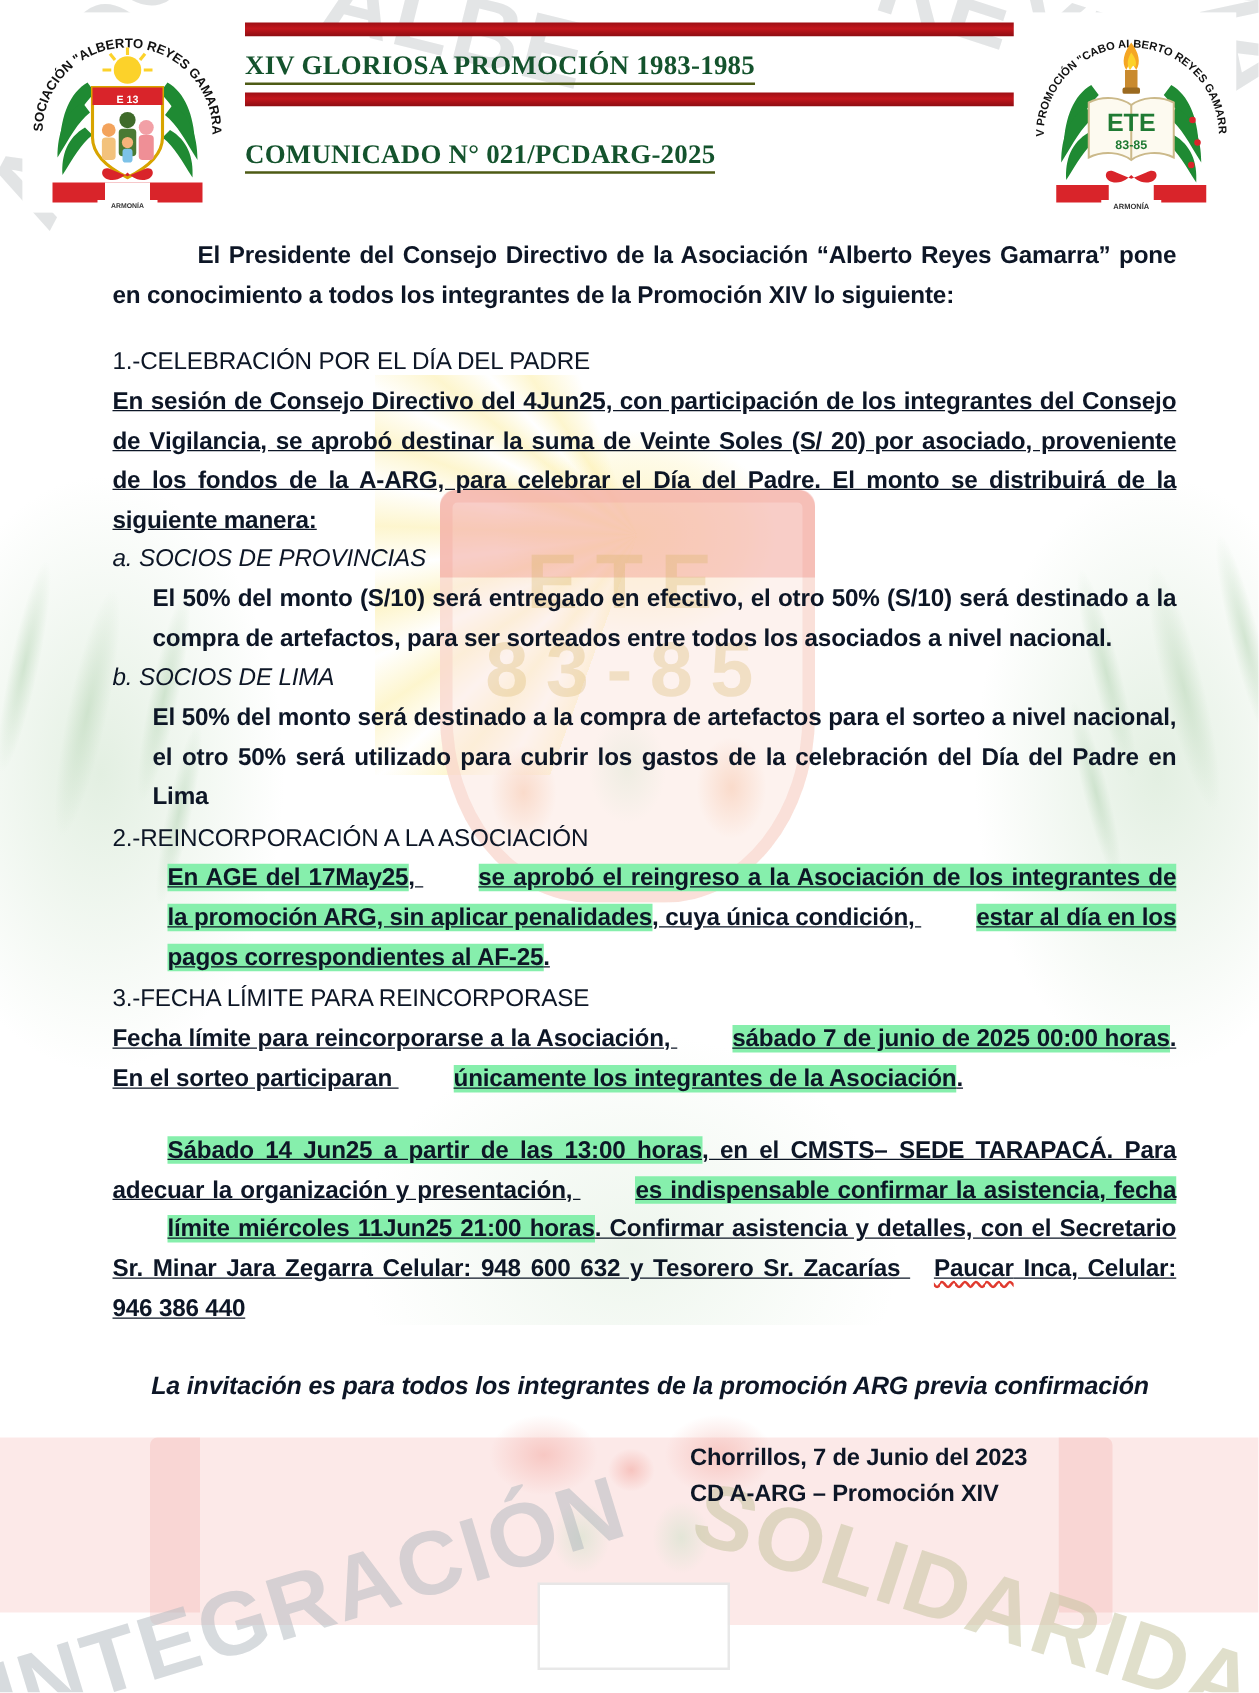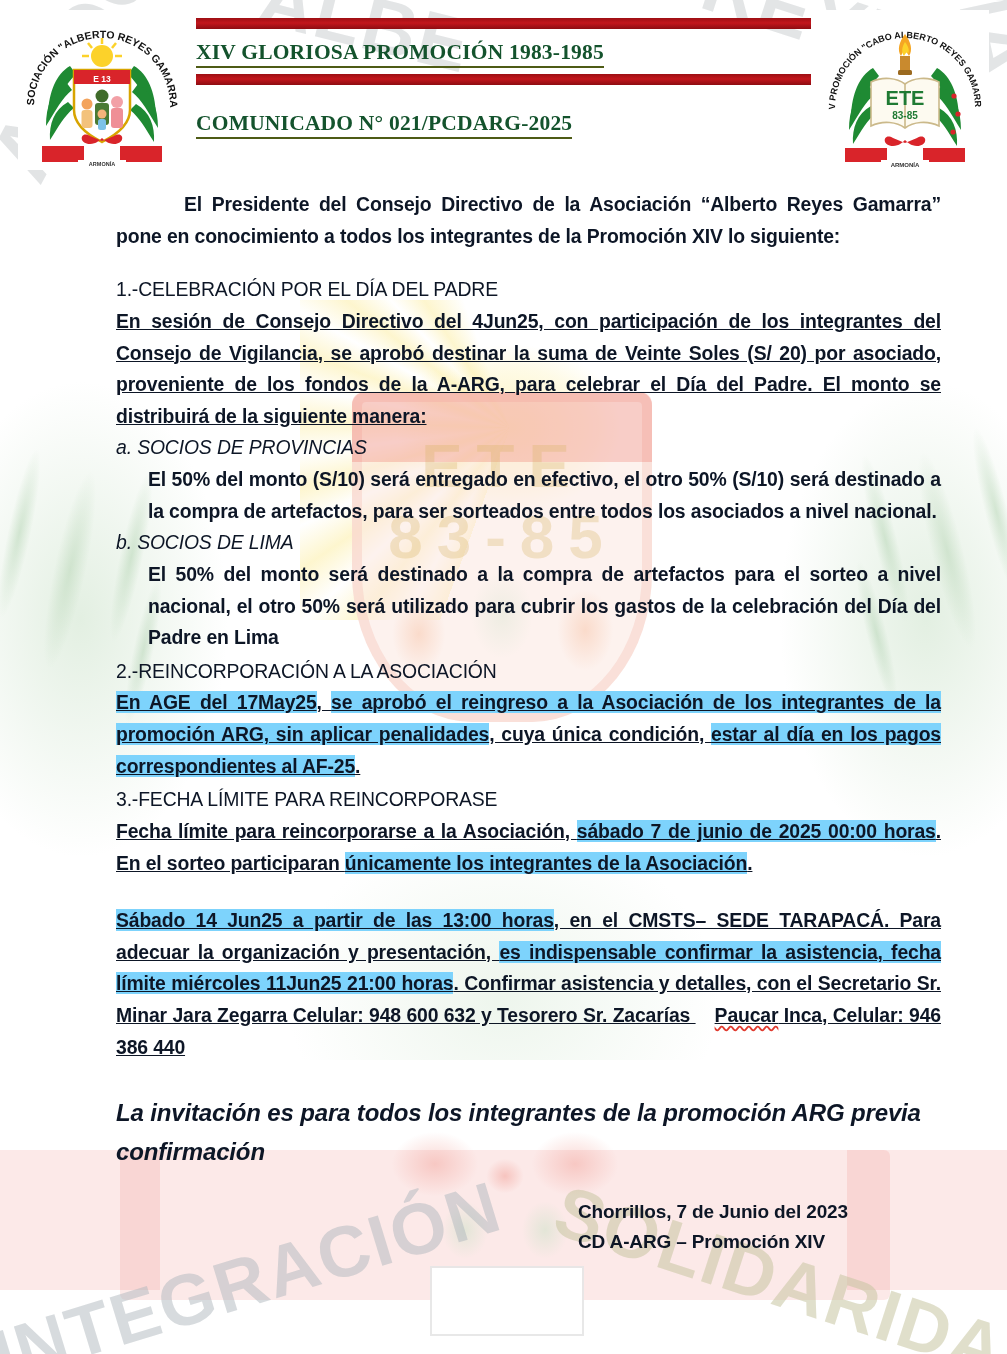--- a/index.html
+++ b/index.html
@@ -219,21 +219,21 @@
   }
   .title-line.second {
     padding-top: 26px;
     padding-bottom: 12px;
   }
 
   
   .body {
     position: relative;
     z-index: 3;
-    padding: 14px 66px 0 116px;
+    padding: 14px 66px 0 90px;
     font-size: 19.4px;
     line-height: 1.63;
     font-weight: 700;
     letter-spacing: -0.15px;
   }
   p { margin: 0; }
   .intro {
     text-align: justify;
     text-indent: 68px;
     margin-bottom: 22px;
@@ -249,36 +249,38 @@
   }
   .sub-label {
     font-style: italic;
     font-weight: 400;
   }
   .sub-body {
     text-align: justify;
     padding-left: 32px;
   }
   .hl {
-    background: #7dd3fc;
+    background: #86efac;
     box-decoration-break: clone;
+    margin-left: 44px;
     -webkit-box-decoration-break: clone;
   }
   .spell {
     text-decoration: underline wavy #e03a2f;
     text-decoration-skip-ink: none;
     text-underline-offset: 3px;
     margin-left: 19px;
   }
   .gap-md { height: 26px; }
   .closing {
     font-style: italic;
     font-weight: 700;
-    font-size: 24px;
+    font-size: 20px;
     margin-top: 30px;
+    margin-left: 31px;
   }
   .signoff {
     margin-top: 26px;
     padding-left: 462px;
     line-height: 1.55;
     font-size: 19px;
   }
 </style>
 </head>
 <body>

